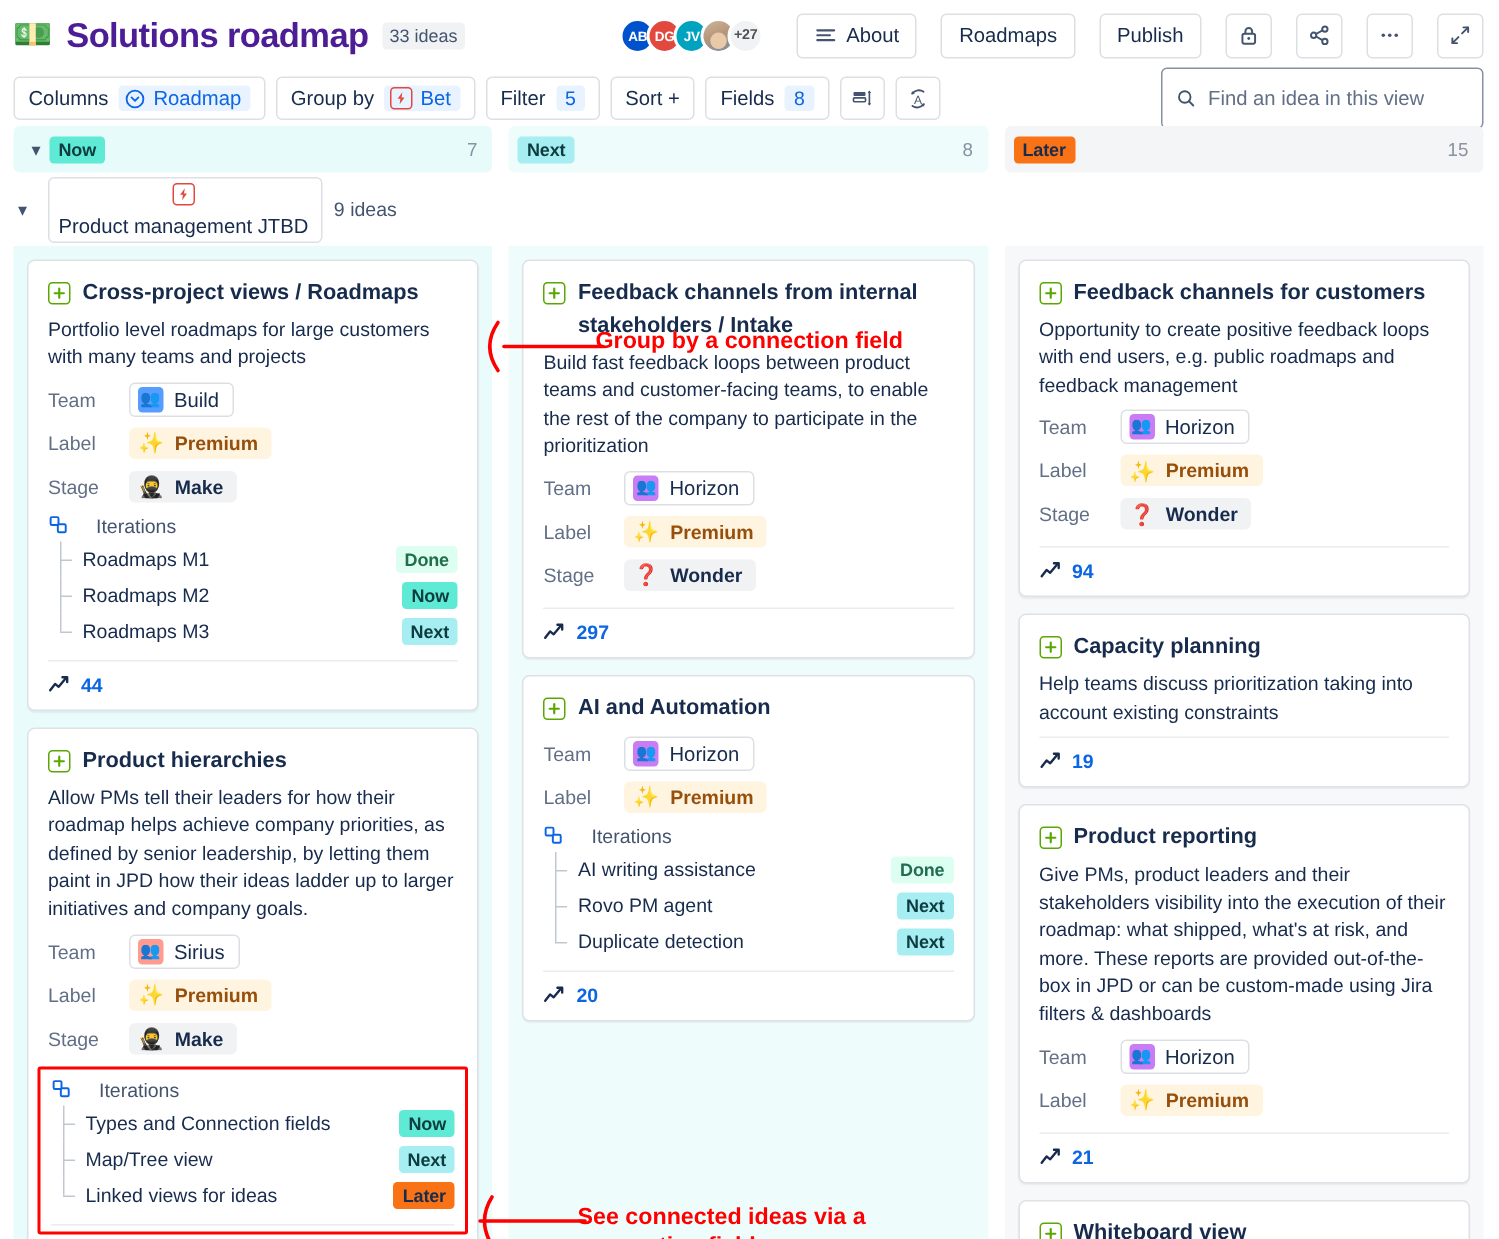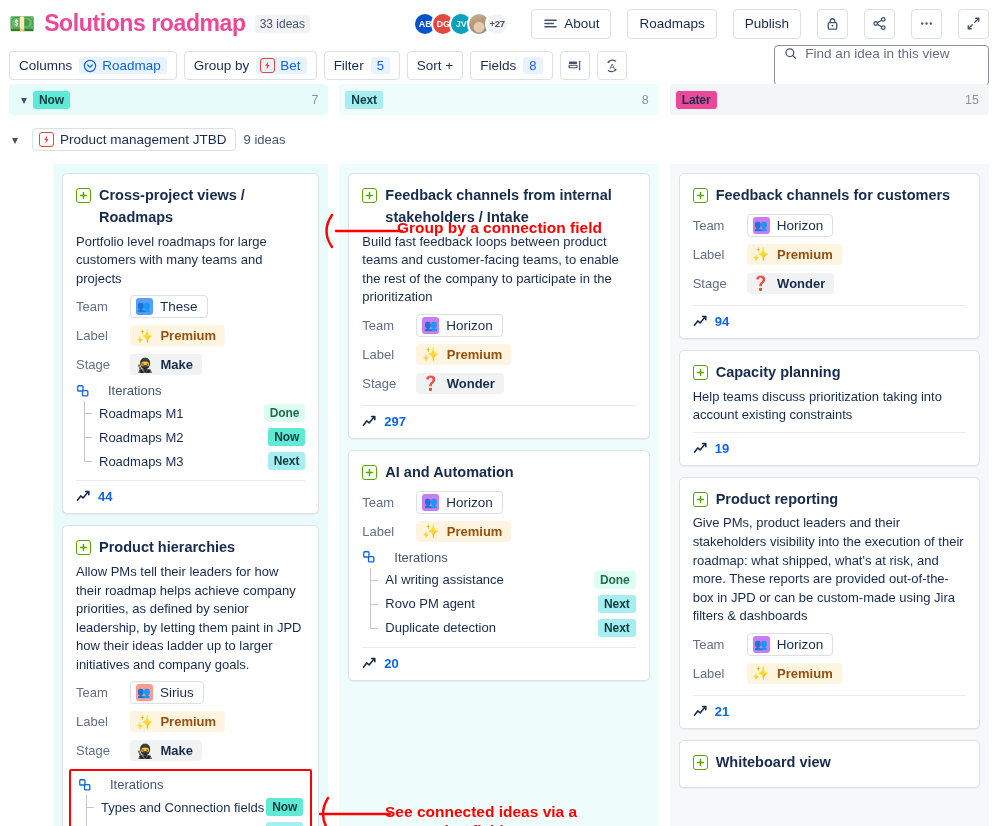--- a/index.html
+++ b/index.html
@@ -17,21 +17,21 @@
     display: flex;
     align-items: center;
     padding: 0 10px 0 9px;
     gap: 9px;
   }
   .logo-emoji { font-size: 21px; line-height: 1; }
   .board-title {
     font-size: 23px;
     font-weight: 700;
     letter-spacing: -0.4px;
-    color: #ec4899;
+    color: #4c1d95;
     white-space: nowrap;
   }
   .ideas-count {
     font-size: 12px;
     color: #44546f;
     background: #f1f2f4;
     border-radius: 3px;
     padding: 2px 5px;
     white-space: nowrap;
   }
@@ -112,21 +112,21 @@
   .count-pill {
     background: #e9f2ff; color: #0c66e4;
     border-radius: 3px; padding: 1px 6px;
     font-size: 13px;
   }
   .tb-spacer { flex: 1; }
   .search-box {
     width: 215px; height: 41px;
     border: 1px solid #8590a2;
     border-radius: 4px;
-    display: flex; align-items: flex-start;
+    display: flex; align-items: center;
     gap: 8px; padding: 0 9px;
     background: #fff;
   }
   .search-box input {
     border: 0; outline: 0; background: transparent;
     font-family: inherit; font-size: 13.5px; color: #172b4d;
     width: 100%;
   }
   .search-box input::placeholder { color: #626f86; }
 
@@ -167,50 +167,50 @@
     display: flex; align-items: center; justify-content: center;
     cursor: pointer;
   }
   .status-chip {
     font-size: 12px; font-weight: 700;
     border-radius: 3px; padding: 2px 6px;
     letter-spacing: -0.1px;
   }
   .chip-now   { background: #5eead4; color: #0c3b40; }
   .chip-next  { background: #a6eef2; color: #0c3b40; }
-  .chip-later { background: #ec4899; color: #172b4d; }
+  .chip-later { background: #f97316; color: #172b4d; }
   .chip-done  { background: #dcfff1; color: #216e4e; }
   .col-count { margin-left: auto; font-size: 12.5px; color: #8993a4; }
   .col-head.now   { background: #e7fbfb; }
   .col-head.next  { background: #eefcfc; }
   .col-head.later { background: #f4f5f7; }
 
   .col-body {
     flex: 1;
     padding: 9px 9px 0 9px;
     overflow: hidden;
   }
-  .col-body.tint-now  { background: #e9fbfb; margin-left: 44px; }
+  .col-body.tint-now  { background: #e9fbfb; }
   .col-body.tint-next { background: #effcfc; }
   .col-body.tint-later{ background: #f7f8f9; }
 
   
   .group-row {
     display: flex; align-items: center;
     height: 49px;
     padding-left: 6px;
     gap: 8px;
   }
   .group-caret { width: 18px; color: #44546f; font-size: 12px;
     display:flex;align-items:center;justify-content:center;cursor:pointer;}
   .group-chip {
     display: inline-flex; align-items: center; gap: 6px;
     border: 1px solid #dcdfe4; border-radius: 4px;
     padding: 3px 8px 3px 6px;
-    font-size: 13.5px; color: #172b4d; background: #fff;
+    font-size: 13.5px; color: #172b4d; background: #fff; flex-direction: column;
   }
   .group-count { font-size: 13px; color: #44546f; }
 
   
   .card {
     background: #fff;
     border: 1px solid #dfe1e6;
     border-radius: 5px;
     padding: 11px 13px 9px 13px;
     margin-bottom: 11px;
@@ -514,21 +514,21 @@
                 </svg>
             </span>
             <span>Cross-project views / Roadmaps</span>
           </div>
           <div class="card-desc">Portfolio level roadmaps for large customers with many teams and projects</div>
 
           <div class="field-row">
             <span class="field-label">Team</span>
             <span class="val-box">
               <span class="team-emoji aurora">👥</span>
-              <span>These</span>
+              <span>Build</span>
             </span>
           </div>
           <div class="field-row">
             <span class="field-label">Label</span>
             <span class="val-plain premium">
               <span class="emo">✨</span>
               <span>Premium</span>
             </span>
           </div>
           <div class="field-row">
@@ -762,20 +762,21 @@
             <span class="sq green">
               <svg width="9" height="9" viewBox="0 0 10 10">
                   <g stroke="#5aa700" stroke-width="1.6" stroke-linecap="round">
                     <line x1="5" y1="1.6" x2="5" y2="8.4"></line>
                     <line x1="1.6" y1="5" x2="8.4" y2="5"></line>
                   </g>
                 </svg>
             </span>
             <span>Feedback channels for customers</span>
           </div>
+          <div class="card-desc">Opportunity to create positive feedback loops with end users, e.g. public roadmaps and feedback management</div>
 
           <div class="field-row">
             <span class="field-label">Team</span>
             <span class="val-box">
               <span class="team-emoji horizon">👥</span>
               <span>Horizon</span>
             </span>
           </div>
           <div class="field-row">
             <span class="field-label">Label</span>

